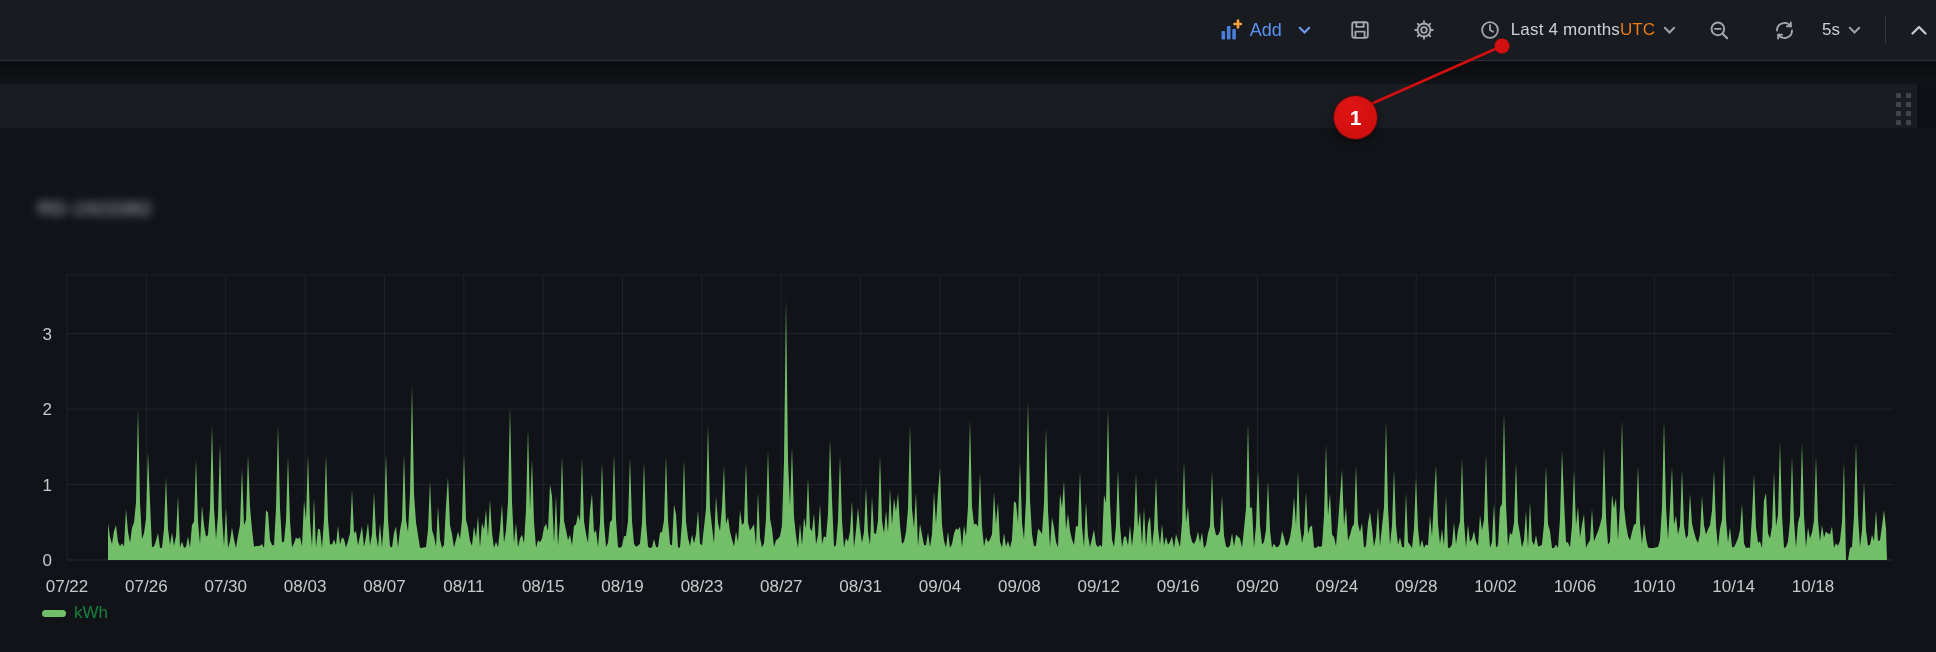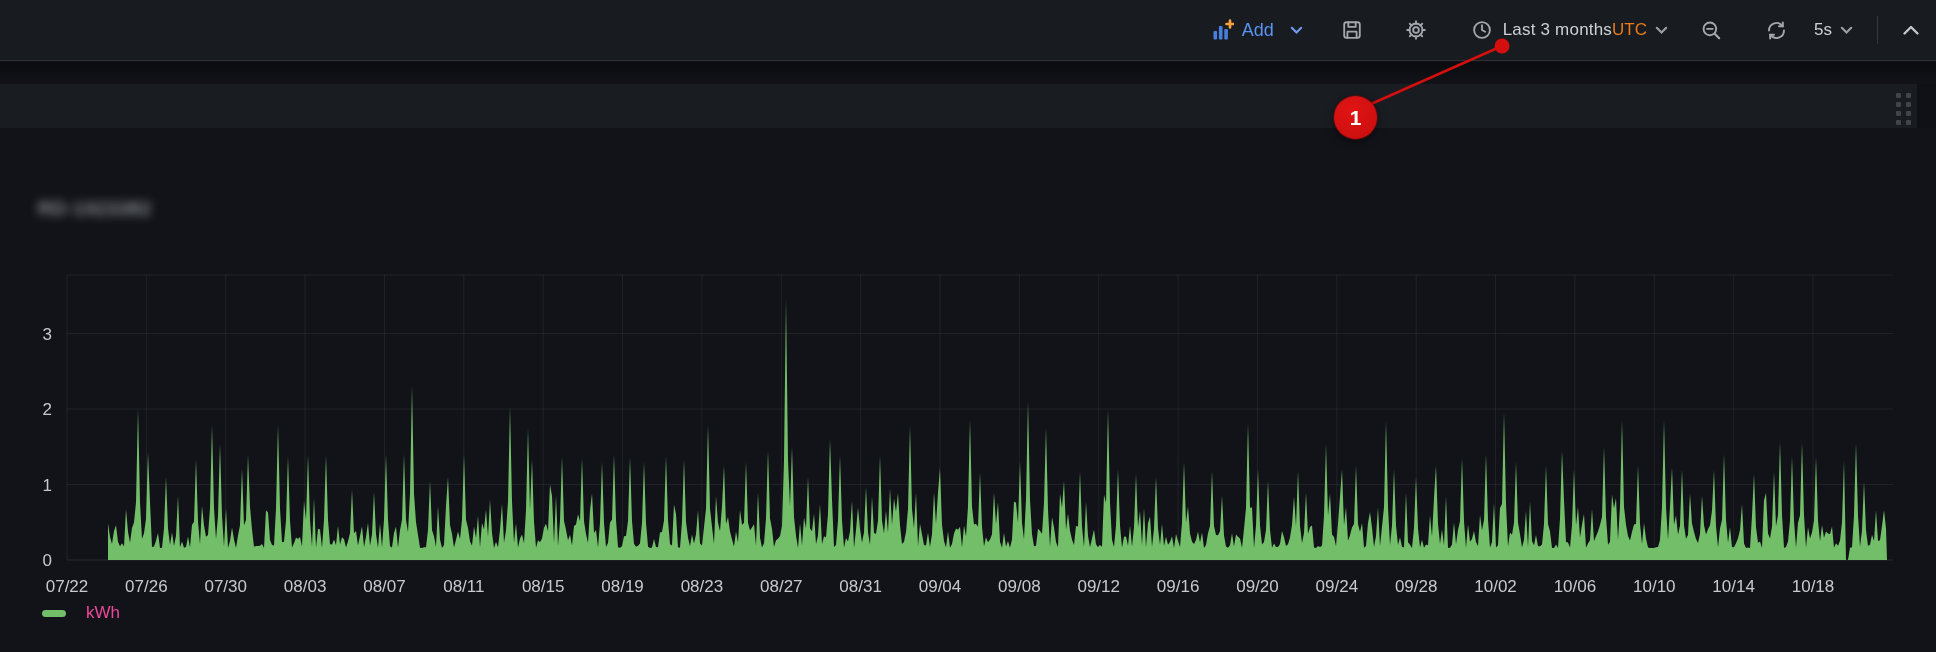--- a/index.html
+++ b/index.html
@@ -3,21 +3,21 @@
 <meta charset="utf-8">
 <style>
   * { box-sizing: border-box; margin: 0; padding: 0; }
   html,body { background:#0b0d10; }
   body { font-family: "Liberation Sans", "DejaVu Sans", sans-serif; }
   .screen { position:relative; width:1936px; height:652px; overflow:hidden; background:#0f1116; }
 
   
   .toolbar { position:absolute; top:0; left:0; width:1936px; height:61px;
              background:#181b1f; border-bottom:1px solid #2c3036;
-             display:flex; align-items:center; justify-content:flex-end; padding-right:16px; }
+             display:flex; align-items:center; justify-content:flex-end; padding-right:8px; }
   .tb-item { display:flex; align-items:center; background:none; border:none; cursor:pointer;
              color:#cdd0d4; font-family:inherit; font-size:17px; }
   .tb-item svg { display:block; }
   .tb-gap-save { margin-left:38px; }
   .tb-gap-gear { margin-left:42px; }
   .tb-gap-time { margin-left:44px; }
   .tb-gap-zoom { margin-left:32px; }
   .tb-gap-refresh { margin-left:42px; }
   .tb-gap-interval { margin-left:26px;text-align:right; }
   .tb-divider { margin-left:24px; width:1px; height:28px; background:#33373d; }
@@ -44,21 +44,21 @@
                  color:#d2d5da; letter-spacing:0.6px; filter:blur(5px); opacity:0.9; }
 
   .chart-svg { position:absolute; top:0; left:0; width:1936px; height:652px; }
   .gridline { stroke:rgba(204,212,220,0.08); stroke-width:1; }
   .axisline { stroke:rgba(204,212,220,0.13); stroke-width:1; }
   .tick-text { fill:#c7c9cd; font-family:"Liberation Sans","DejaVu Sans",sans-serif; font-size:17px; }
   .area-path { fill:var(--green); }
 
   .legend { position:absolute; top:603px; left:42px; display:flex; align-items:center; cursor:pointer; }
   .legend-marker { width:24px; height:7px; border-radius:4px; background:var(--green); }
-  .legend-label { margin-left:20px; font-size:17px; color:#ec4899; }
+  .legend-label { margin-left:8px; font-size:17px; color:#15803d; }
 
   
   .ann-overlay { position:absolute; top:0; left:0; width:1936px; height:652px; pointer-events:none; }
   .ann-line { stroke:var(--red); stroke-width:2.5; }
   .ann-dot { fill:var(--red); }
   .ann-badge { position:absolute; top:96px; left:1334px; width:43px; height:43px; border-radius:50%;
                background:radial-gradient(circle at 38% 32%, #e01414, #c80d0d);
                box-shadow:0 0 0 1px rgba(120,8,8,0.6), 0 2px 8px rgba(0,0,0,0.55);
                display:flex; align-items:center; justify-content:center;
                color:#fff; font-size:21px; font-weight:700; }
@@ -107,21 +107,21 @@
       </span>
     </button>
 
     <button class="tb-item tb-gap-time">
       <span>
         <svg width="22" height="22" viewBox="0 0 24 24" fill="none" stroke="#a3a8ae" stroke-width="2" stroke-linecap="round">
           <circle cx="12" cy="12" r="8.6"></circle>
           <path d="M12 6.6V12l3.4 2"></path>
         </svg>
       </span>
-      <span class="time-label">Last 3 months</span>
+      <span class="time-label">Last 4 months</span>
       <span class="utc-label">UTC</span>
       <span class="chev">
         <svg width="13" height="9" viewBox="0 0 13 9">
             <path d="M1.8 1.8L6.5 6.6l4.7-4.8" stroke="#9aa0a6" stroke-width="2.1" fill="none" stroke-linecap="round"></path>
           </svg>
       </span>
     </button>
 
     <button class="tb-item tb-gap-zoom">
       <span>

